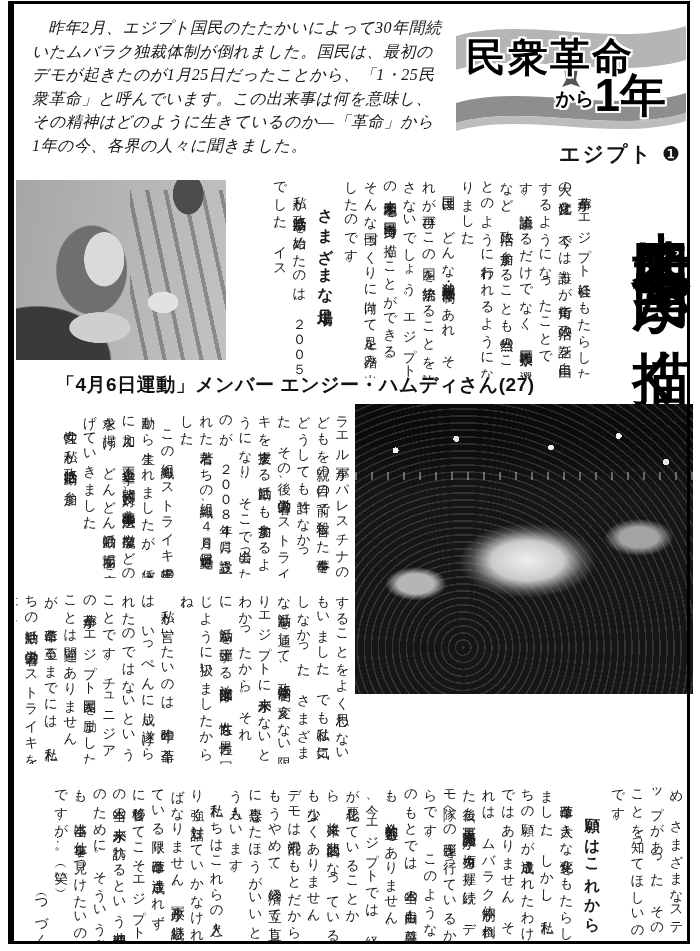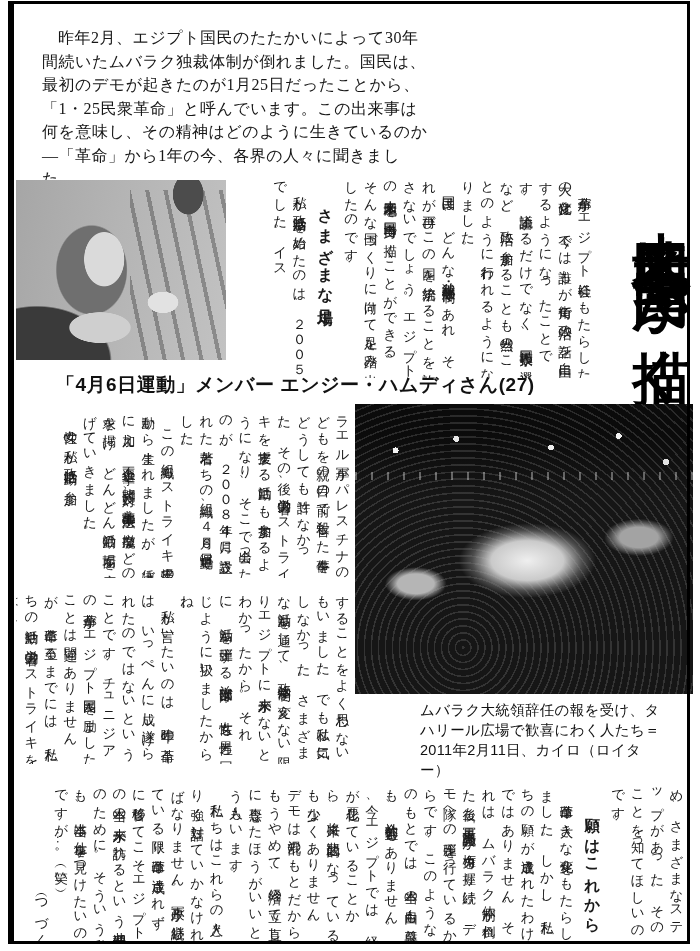--- a/index.html
+++ b/index.html
@@ -6,21 +6,21 @@
   #canvas{
     position:relative;width:700px;height:951px;background:#fff;overflow:hidden;
     font-family:"Liberation Serif","DejaVu Serif",serif;color:#161616;
   }
   .frame{
     position:absolute;left:8px;top:1px;width:682px;height:943px;
     border:3px solid #000;border-left-width:6px;pointer-events:none;box-sizing:border-box;
   }
   
   .intro{position:absolute;left:32px;top:16px;width:410px;font-size:16px;line-height:1.47;letter-spacing:.5px;}
-  .intro p{margin:10px;text-indent:1em;}
+  .intro p{margin:0;text-indent:1em;font-style:italic;}
   .byline{margin-top:2px;text-align:right;padding-right:6px;text-indent:0;}
   
   .flagbox{position:absolute;left:452px;top:6px;width:240px;height:170px;font-family:"Liberation Sans","DejaVu Sans",sans-serif;}
   .flagbox svg{position:absolute;left:0;top:0;}
   .flag-title{
     position:absolute;left:14px;top:24px;font-size:40px;font-weight:bold;letter-spacing:2px;color:#000;
     text-shadow:-2px 0 #fff,2px 0 #fff,0 -2px #fff,0 2px #fff,-2px -2px #fff,2px 2px #fff,2px -2px #fff,-2px 2px #fff;
     white-space:nowrap;
   }
   .flag-sub{
@@ -107,20 +107,38 @@
 </style>
 </head>
 <body>
 
 <div id="canvas">
 
   <div class="intro">
     <p>昨年2月、エジプト国民のたたかいによって30年間続いたムバラク独裁体制が倒れました。国民は、最初のデモが起きたのが1月25日だったことから、「1・25民衆革命」と呼んでいます。この出来事は何を意味し、その精神はどのように生きているのか―「革命」から1年の今、各界の人々に聞きました。</p>
   </div>
 
+  <div class="flagbox">
+    <svg width="240" height="132" viewBox="0 0 240 132" aria-hidden="true">
+      <path d="M4,30 C75,10 160,42 234,20 L234,54 C160,76 75,44 4,64 Z" fill="#b5b5b5"></path>
+      <path d="M4,64 C75,44 160,76 234,54 L234,87 C160,109 75,77 4,97 Z" fill="#ffffff"></path>
+      <path d="M4,97 C75,77 160,109 234,87 L234,107 C160,129 75,97 4,117 Z" fill="#8e8e8e"></path>
+      <path d="M4,117 C75,97 160,129 234,107 L234,115 C160,137 75,105 4,125 Z" fill="#bcbcbc"></path>
+      <path d="M112,62 l7,5 l7,-5 l-2,12 l4,7 l-9,-3 l-9,3 l4,-7 Z" fill="#555555"></path>
+    </svg>
+    <div class="flag-title">民衆革命</div>
+    <div class="flag-sub">
+      <span class="pre">から</span>
+      <span class="emph">1年</span>
+    </div>
+    <div class="country-row">
+      <span class="country">エジプト</span>
+      <span class="num">❶</span>
+    </div>
+  </div>
 
   <div class="headline">
     <span>未来地図</span><span class="h2part">国民が描く</span>
   </div>
 
   <div class="vtext sec-top">
     <p>革命がエジプト社会にもたらした最大の変化は、今では誰もが街角で政治の話を自由にするようになったことです。議論するだけでなく、国民投票や選挙など、政治に参加することも当然のことのように行われるようになりました。</p>
     <p>国民は、どんな独裁・腐敗体制であれ、それが再びこの国を統治することを許さないでしょう。エジプトの未来地図を国民自身で描くことができる、そんな国づくりに向けて足を踏み出したのです。</p>
     <h3>さまざまな足場</h3>
     <p>私が政治活動を始めたのは、２００５年でした。イス</p>
@@ -133,21 +151,20 @@
     <p class="noindent">ラエル軍がパレスチナの子どもを親の目の前で殺害した事件をどうしても許せなかった。その後、労働者のストライキを支援する活動にも参加するようになり、そこで出会ったのが、２００８年４月に設立された若者たちの組織、「４月６日運動」でした。</p>
     <p>この組織もストライキ支援の活動から生まれましたが、賃上げに加え、不正選挙や拷問反対、非常事態法の撤廃などの要求を掲げ、どんどん活動の場面を広げていきました。</p>
     <p>女性の私が政治活動に参加</p>
   </div>
   <div class="vtext sec-mid-b">
     <p class="noindent">することをよく思わない人々もいました。でも私は気にしなかった。さまざまな活動を通して、政治体制を変えない限りエジプトに未来がないとわかったから。それに、活動を弾圧する治安部隊は、女性も男性と同じように扱いましたからね。</p>
     <p>私が言いたいのは、昨年の革命は、いっぺんに成し遂げられたのではないということです。チュニジアの革命がエジプト国民を励ましたことは間違いありませんが、革命に至るまでには、私たちの活動や労働者のストライキをはじ</p>
   </div>
 
   <div class="photo photo-tahrir"></div>
-  <div class="cap2">ムバラク大統領辞任の報を受け、タハリール広場で歓喜にわく人たち＝2011年2月11日、カイロ（ロイター）</div>
 
   <div class="vtext sec-bottom">
     <p class="noindent">め、さまざまなステップがあった。そのことを知ってほしいのです。</p>
     <h3>願いはこれから</h3>
     <p>革命は大きな変化をもたらしました。しかし、私たちの願いが達成されたわけではありません。それは、ムバラク体制が倒れた後も「軍最高評議会」が権力を握り続け、デモ隊への弾圧を行っているからです。このような状況のもとでは、本当の自由も尊厳も、社会的公正もありません。</p>
     <p>今、エジプトでは、経済状況が悪化していることから、将来に悲観的になっている人々も少なくありません。デモは混乱のもとだからもうやめて、経済の立て直しに専念したほうがいいと言う人もいます。</p>
     <p>私たちはこれらの人々と粘り強く対話していかなければなりません。軍政が継続している限り革命は達成されず、民政に移管してこそエジプトの本当の未来が訪れるという共通理解のために。そういう私も、本当は仕事を見つけたいのですが…。（笑い）</p>
     <p class="tsuzuku">（つづく）</p>
   </div>
 

